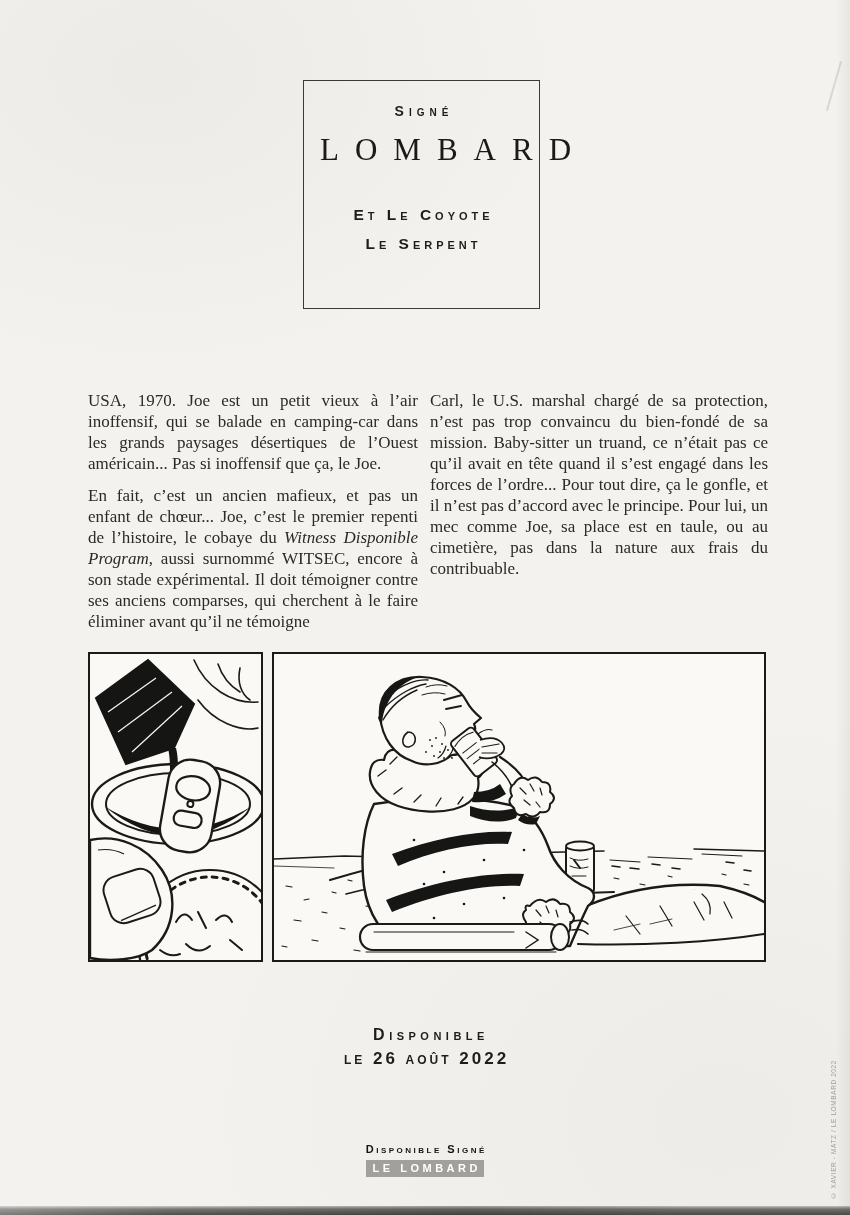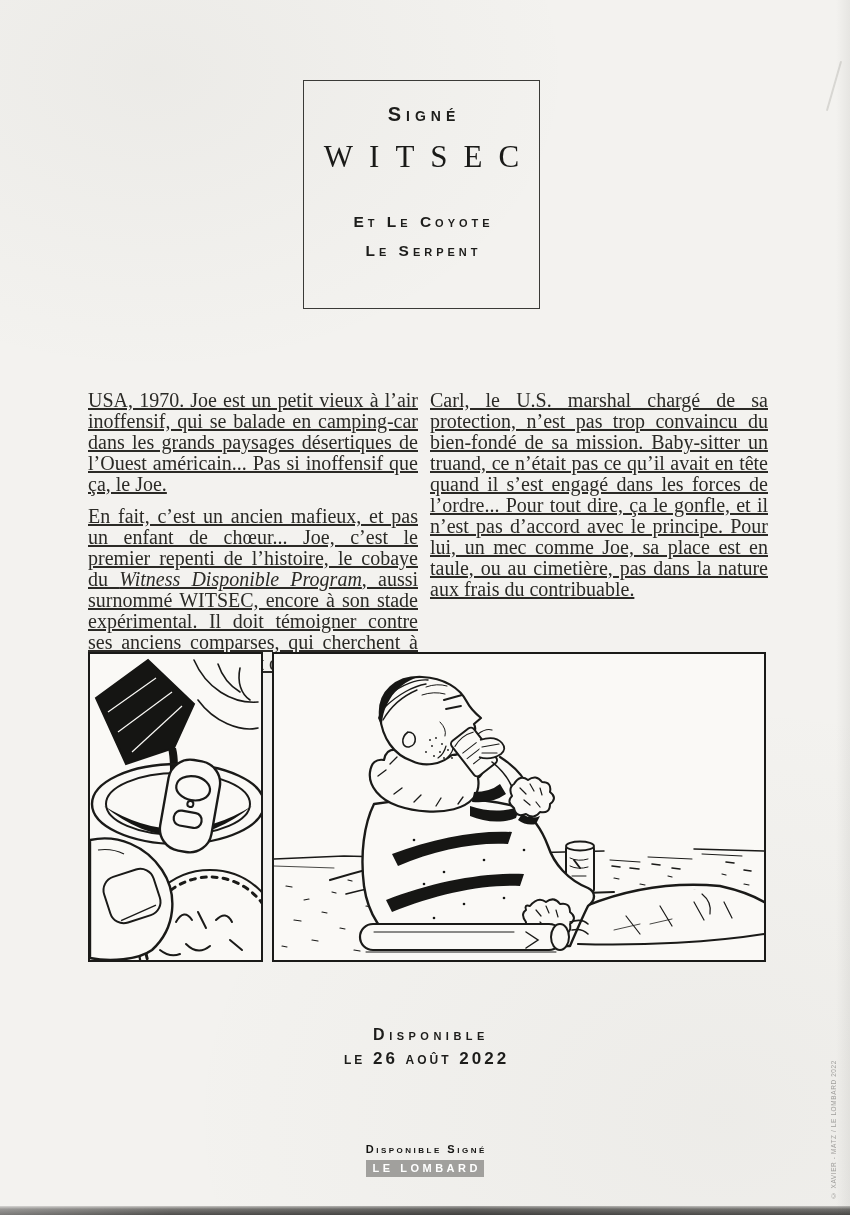--- a/index.html
+++ b/index.html
@@ -11,31 +11,31 @@
       var(--paper,#f3f2ef);
     font-family:"Liberation Serif",serif;color:var(--ink,#262521);
   }
   .page::after{content:"";position:absolute;top:0;right:0;width:14px;height:100%;
     background:linear-gradient(to right,rgba(60,60,55,0),rgba(60,60,55,0.07));pointer-events:none;}
 
   
   .title-box{position:absolute;left:303px;top:80px;width:237px;height:229px;
     border:1.5px solid #3a3a37;box-sizing:border-box;text-align:center;background:transparent;}
   .kicker{margin-top:22px;font-family:"Liberation Sans",sans-serif;font-weight:bold;
-    font-size:20px;font-variant:small-caps;letter-spacing:5px;padding-left:5px;color:#1d1d1b;}
+    font-size:14px;font-variant:small-caps;letter-spacing:5px;padding-left:5px;color:#1d1d1b;}
   .author{font-family:"Liberation Serif",serif;font-size:31px;color:#1a1a18;line-height:36px;}
   .author1{margin-top:13px;letter-spacing:16px;padding-left:16px;}
   .author2{margin-top:11px;letter-spacing:29px;padding-left:29px;}
   .book-title{margin-top:32px;font-family:"Liberation Sans",sans-serif;font-weight:bold;
     font-size:15.5px;font-variant:small-caps;letter-spacing:4px;padding-left:4px;
     line-height:29px;color:#1d1d1b;}
 
   
   .synopsis{position:absolute;left:88px;top:390px;width:680px;display:flex;gap:12px;}
-  .synopsis .col{text-align:justify;font-size:20px;line-height:21px;color:#2b2a26;text-decoration:underline;}
+  .synopsis .col{text-align:justify;font-size:17px;line-height:21px;color:#2b2a26;}
   .synopsis .col-left{width:330px;}
   .synopsis .col-right{width:338px;}
   .synopsis p{margin:0 0 11px 0;}
   .synopsis i{font-style:italic;}
 
   
   .panels{position:absolute;left:88px;top:652px;width:678px;height:310px;display:flex;gap:9px;}
   .panel{border:2px solid #1a1a18;background:var(--panel-paper,#faf9f6);box-sizing:border-box;}
   .panel-left{width:175px;}
   .panel-right{flex:1;}
@@ -68,21 +68,21 @@
       linear-gradient(to right,rgba(255,255,255,0.25),rgba(0,0,0,0) 20%,rgba(0,0,0,0.18) 55%,rgba(0,0,0,0.05) 82%),
       linear-gradient(to bottom,#c9c8c5 0%,#777673 35%,var(--scan-edge-dark,#4e4d4b) 100%);}
 </style>
 </head>
 <body>
 
 <div class="page">
 
   <div class="title-box">
     <div class="kicker">Signé</div>
-    <div class="author author1">WITSEC</div>
+    <div class="author author1">LOMBARD</div>
     <div class="book-title">
       <div>Et Le Coyote</div>
       <div>Le Serpent</div>
     </div>
   </div>
 
   <div class="synopsis">
     <div class="col col-left">
       <p>USA, 1970. Joe est un petit vieux à l’air inoffensif, qui se balade en camping-car dans les grands paysages désertiques de l’Ouest américain... Pas si inoffensif que ça, le Joe.</p>
       <p><span>En fait, c’est un ancien mafieux, et pas un enfant de chœur... Joe, c’est le premier repenti de l’histoire, le cobaye du </span><i>Witness Disponible Program</i><span>, aussi surnommé WITSEC, encore à son stade expérimental. Il doit témoigner contre ses anciens comparses, qui cherchent à le faire éliminer avant qu’il ne témoigne</span></p>

